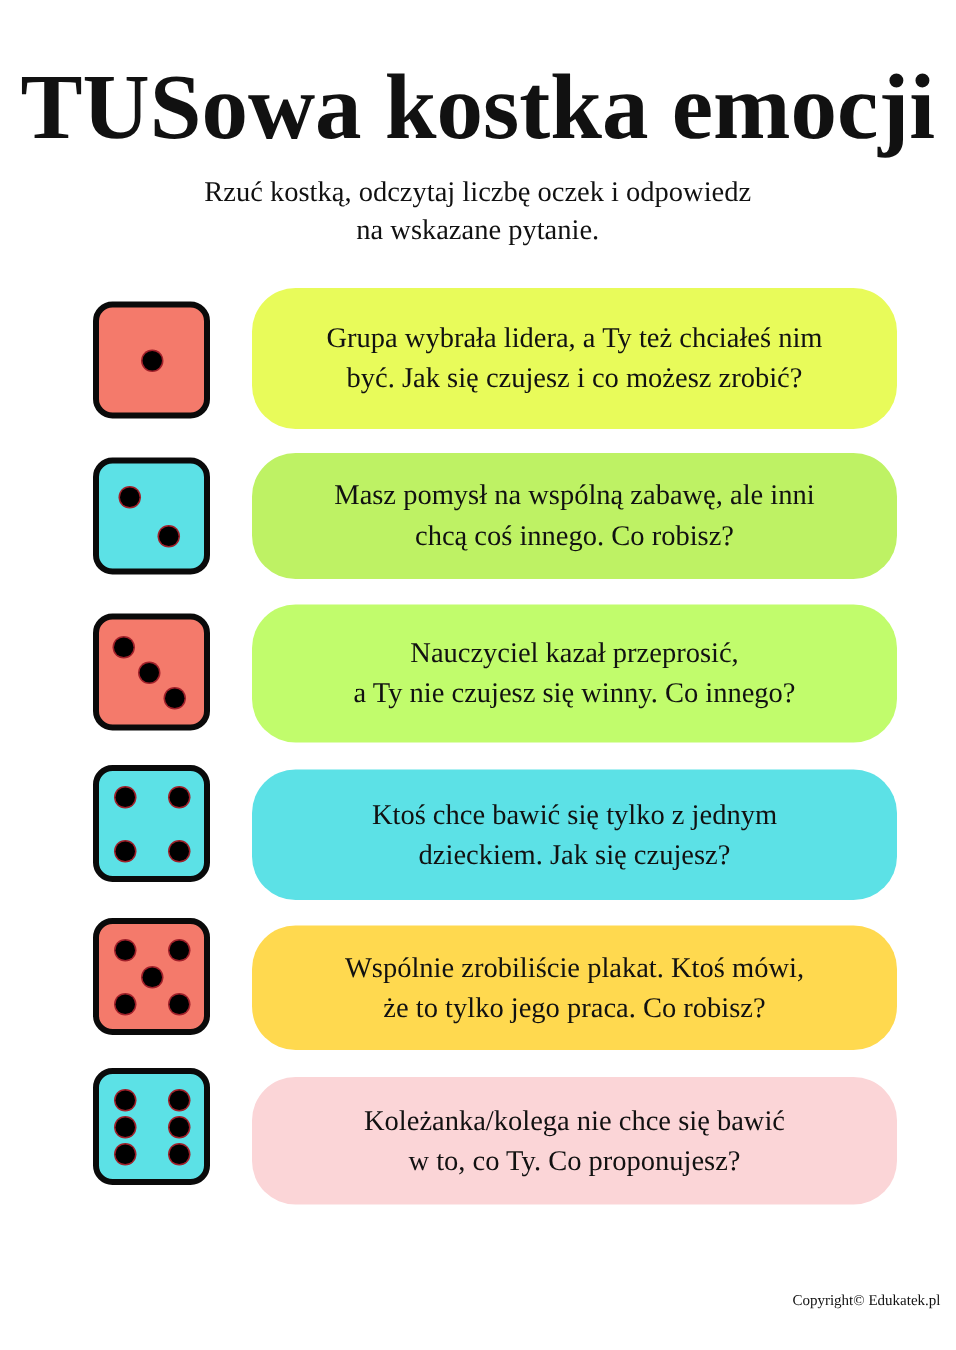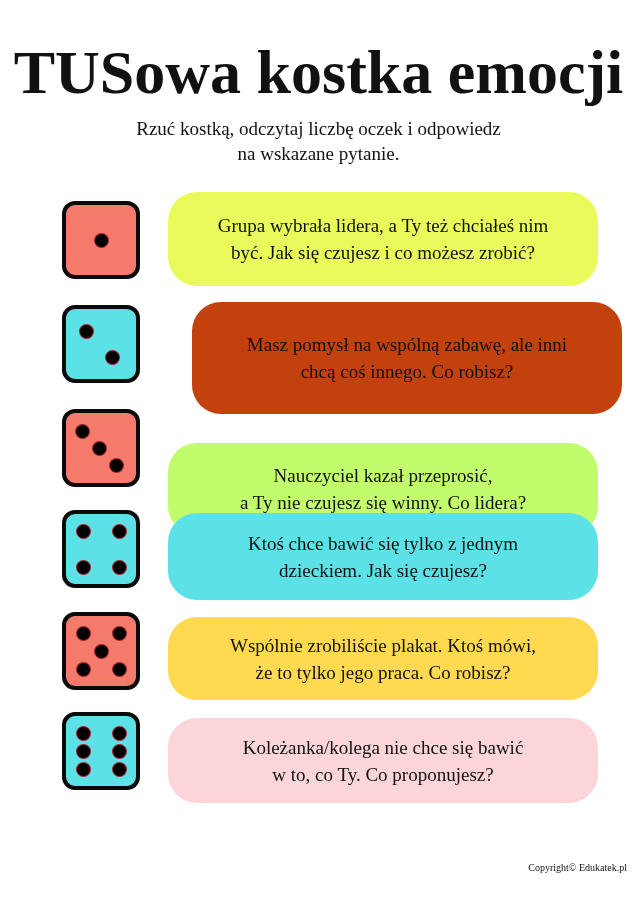--- a/index.html
+++ b/index.html
@@ -54,37 +54,37 @@
           <div>Grupa wybrała lidera, a Ty też chciałeś nim</div>
           <div>być. Jak się czujesz i co możesz zrobić?</div>
         </div>
       </div>
     </div>
     <div class="row" style="top: 0px;">
       <div class="die" style="top: 305px; background: rgb(92, 225, 230);">
         <span class="pip" style="left: 13.5px; top: 15.5px;"></span>
         <span class="pip" style="left: 39.5px; top: 41.5px;"></span>
       </div>
-      <div class="card" style="top: 302px; height: 112px; background: #c2410c; margin-left: 24px;">
+      <div class="card" style="top: 302px; height: 84px; background: #bef264;">
         <div>
           <div>Masz pomysł na wspólną zabawę, ale inni</div>
           <div>chcą coś innego. Co robisz?</div>
         </div>
       </div>
     </div>
     <div class="row" style="top: 0px;">
       <div class="die" style="top: 409px; background: rgb(244, 122, 107);">
         <span class="pip" style="left: 9.5px; top: 11.5px;"></span>
         <span class="pip" style="left: 26.5px; top: 28.5px;"></span>
         <span class="pip" style="left: 43.5px; top: 45.5px;"></span>
       </div>
-      <div class="card" style="top: 403px; height: 92px; background: rgb(193, 252, 108); margin-top: 40px;">
+      <div class="card" style="top: 403px; height: 92px; background: rgb(193, 252, 108);">
         <div>
           <div>Nauczyciel kazał przeprosić,</div>
-          <div>a Ty nie czujesz się winny. Co lidera?</div>
+          <div>a Ty nie czujesz się winny. Co innego?</div>
         </div>
       </div>
     </div>
     <div class="row" style="top: 0px;">
       <div class="die" style="top: 510px; background: rgb(92, 225, 230);">
         <span class="pip" style="left: 10.5px; top: 10.5px;"></span>
         <span class="pip" style="left: 46.5px; top: 10.5px;"></span>
         <span class="pip" style="left: 10.5px; top: 46.5px;"></span>
         <span class="pip" style="left: 46.5px; top: 46.5px;"></span>
       </div>

